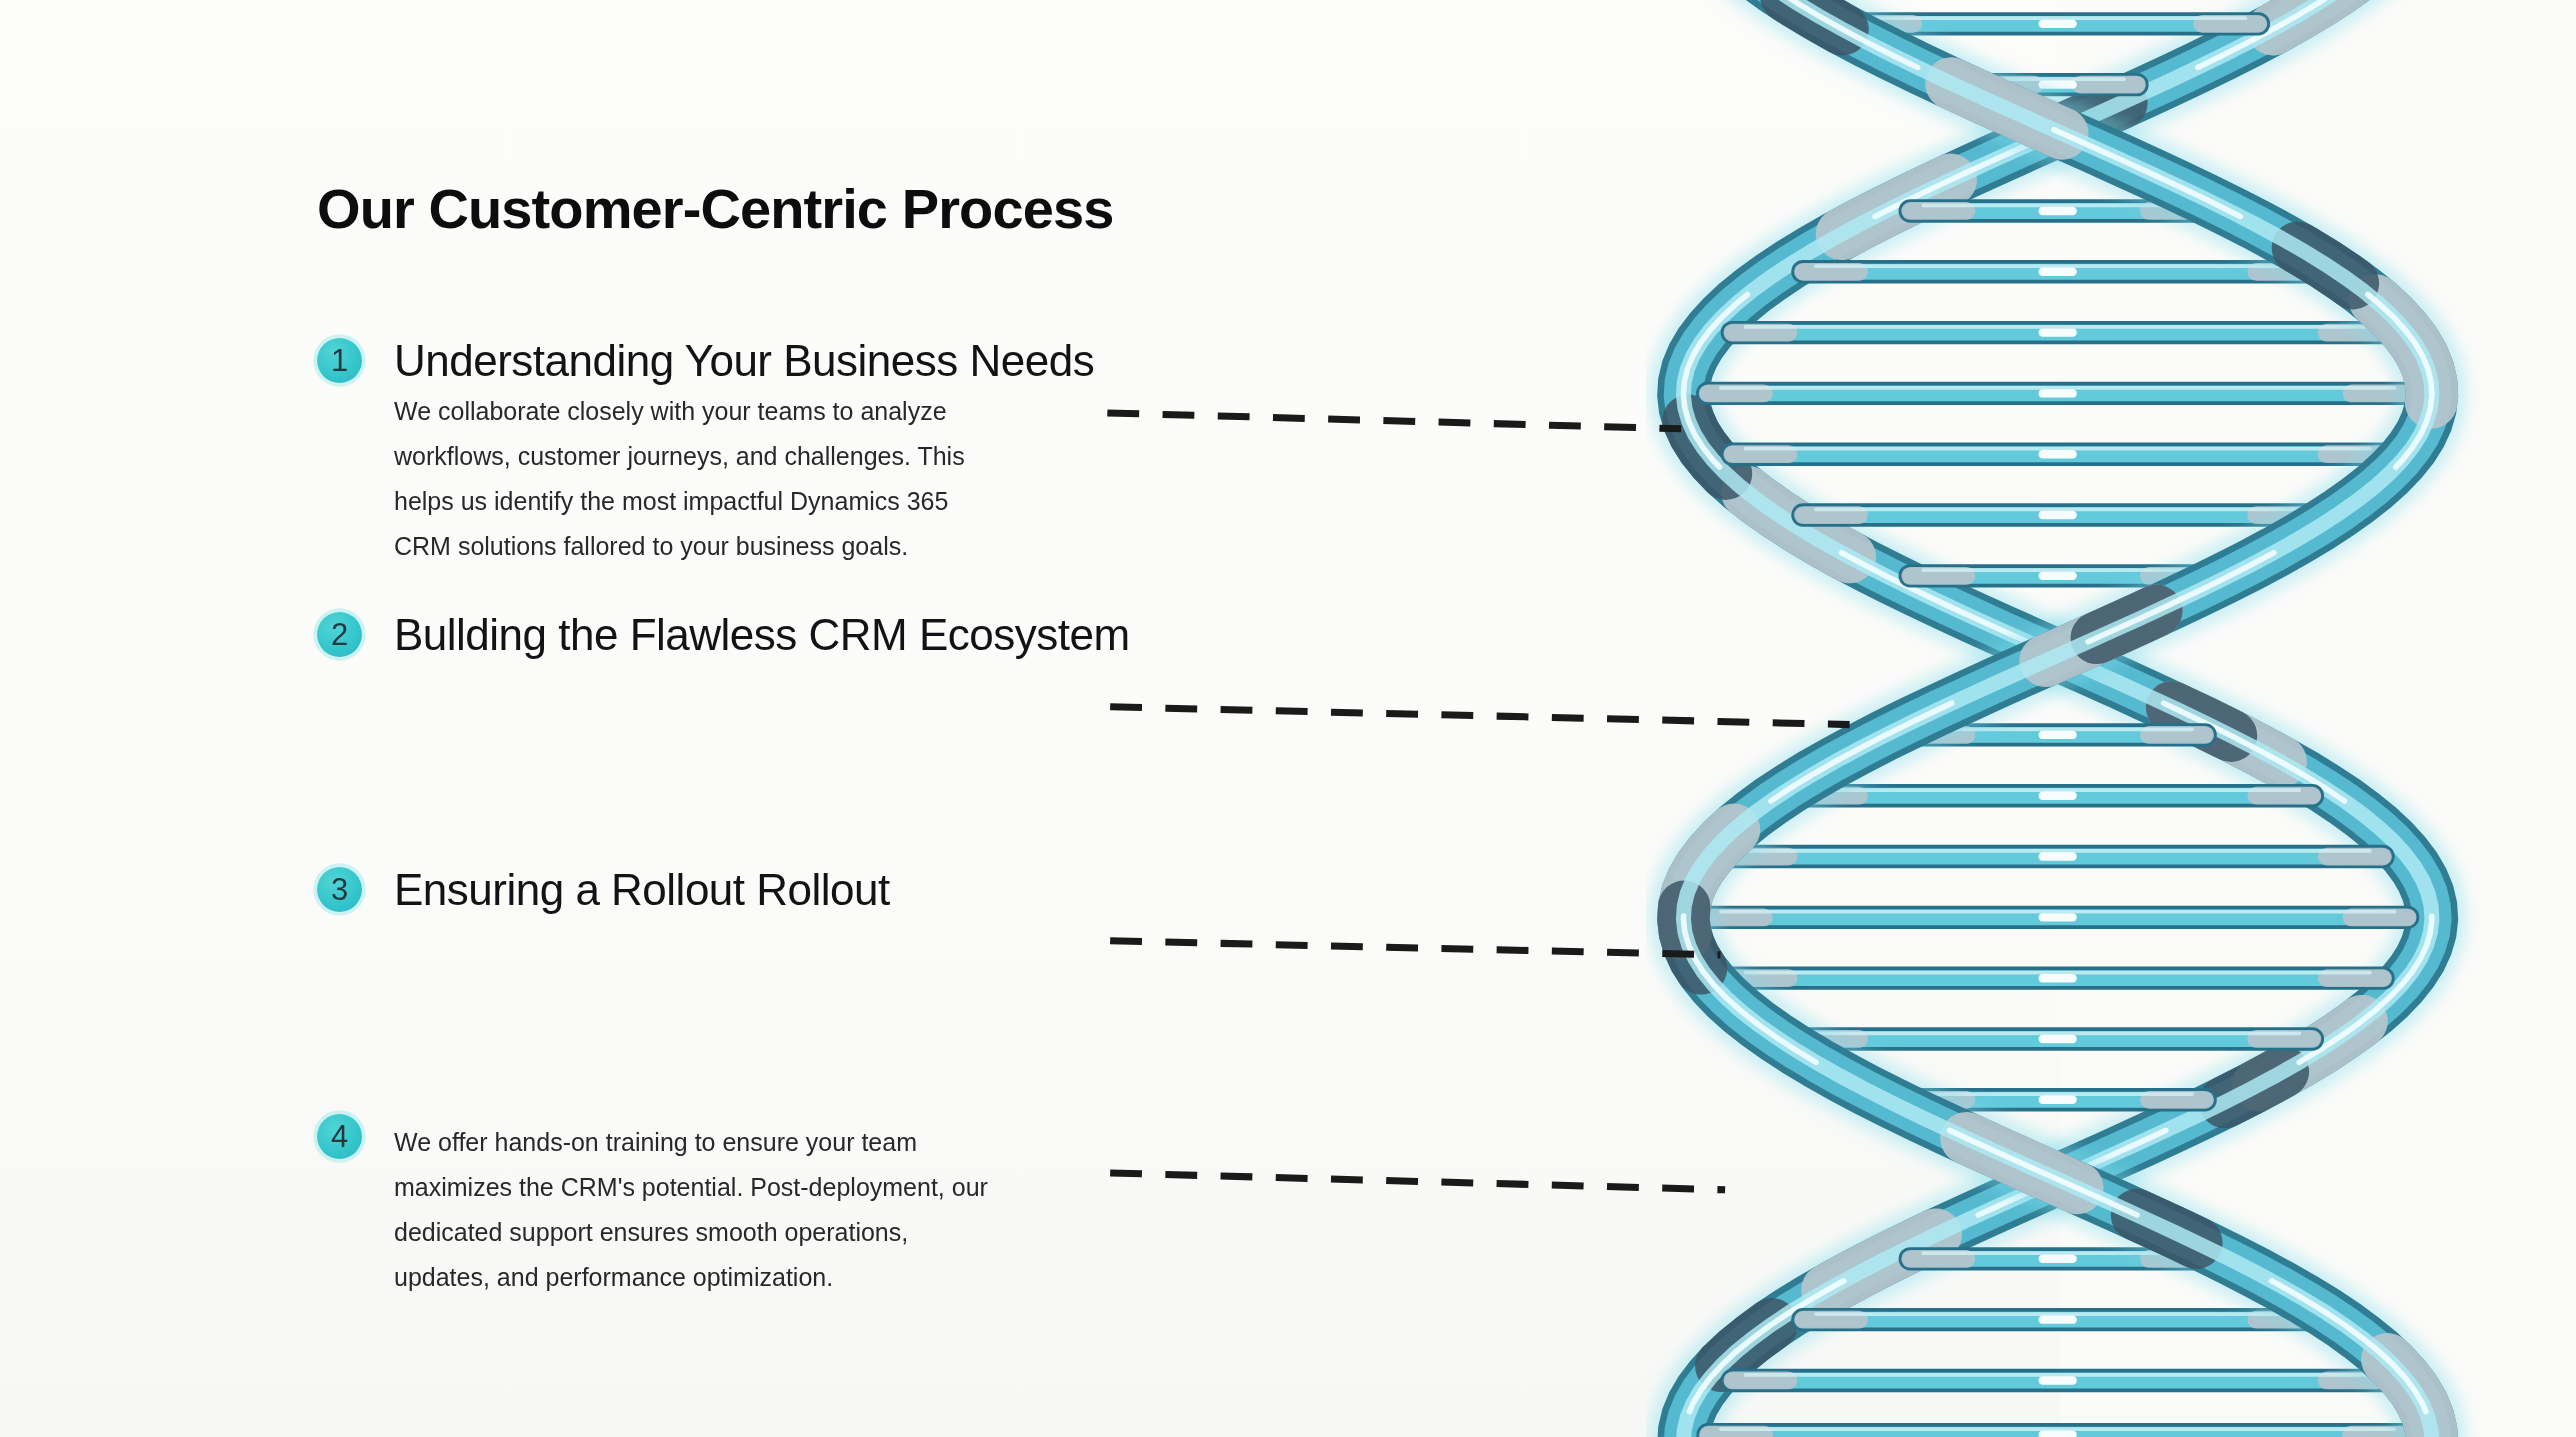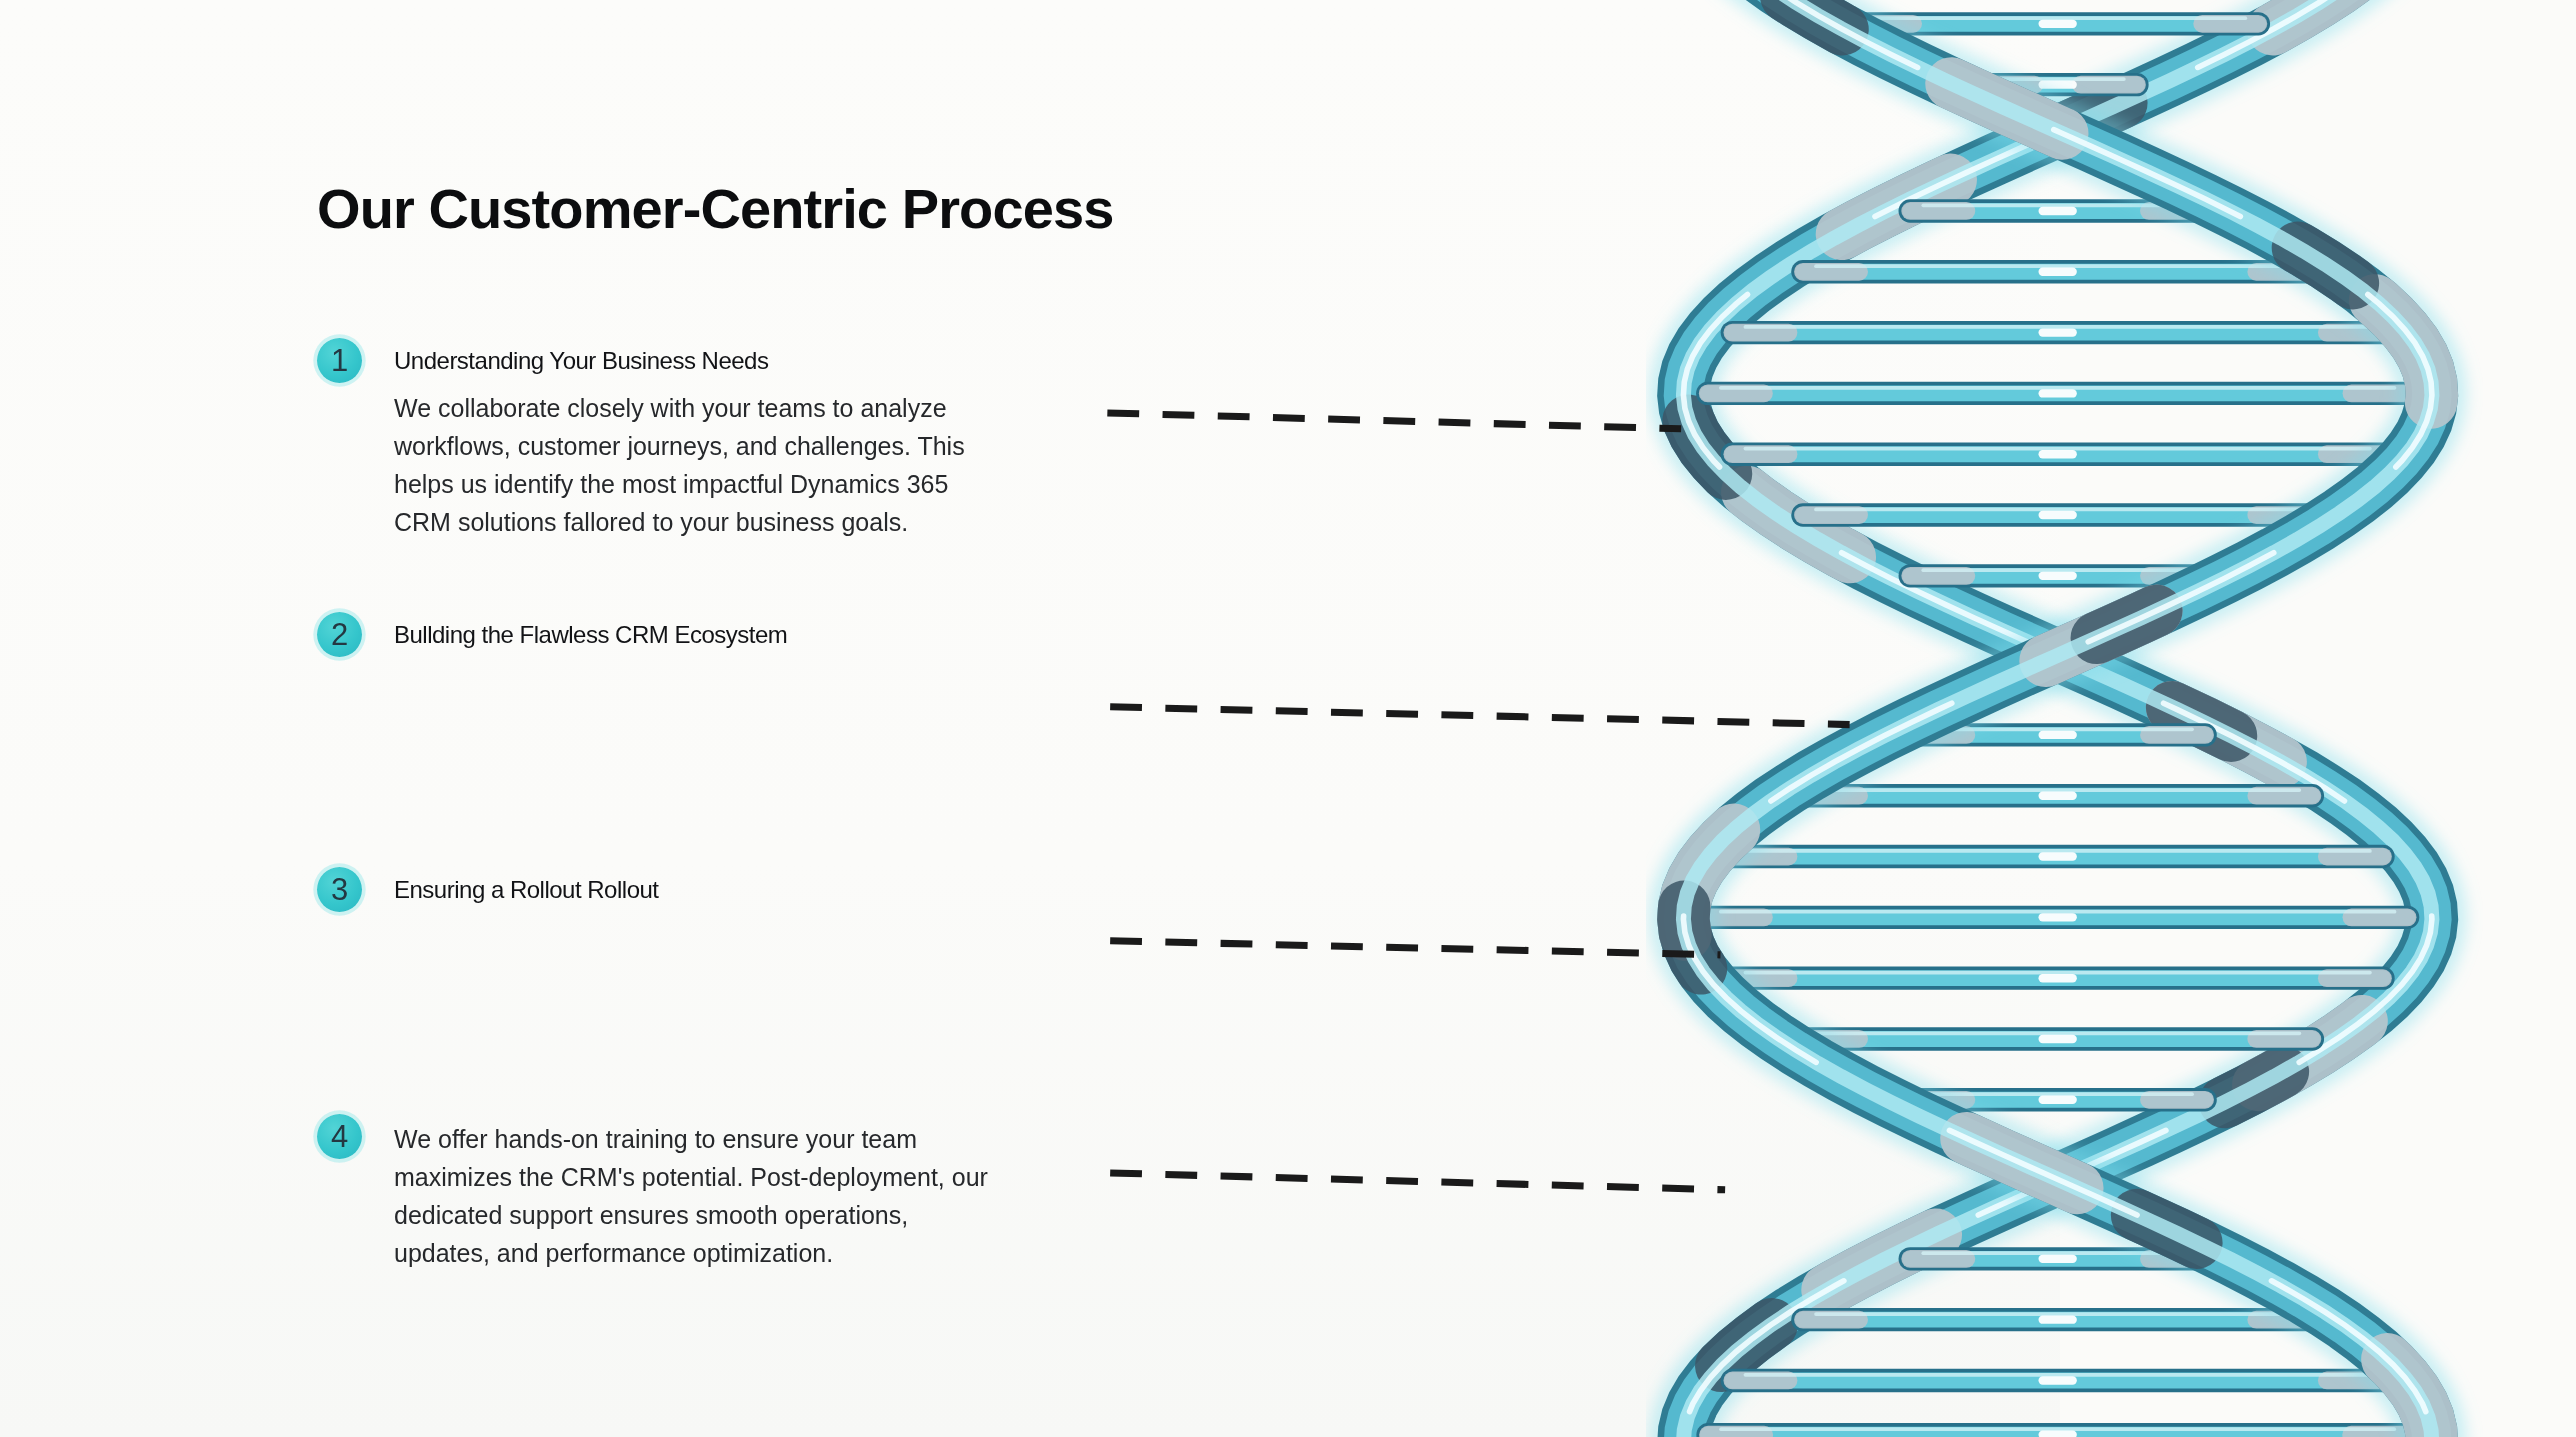--- a/index.html
+++ b/index.html
@@ -35,31 +35,31 @@
     border-radius: 50%;
     background: radial-gradient(circle at 38% 32%, #52d4d6 0%, #35c6cc 55%, #29b6c2 100%);
     box-shadow: 0 0 0 3.7px rgba(120, 225, 228, 0.35);
     color: #243842;
     font-size: 31px;
     line-height: 45px;
     text-align: center;
   }
   .step-content { margin-left: 77px; }
   .step-title {
-    font-size: 24px;
+    font-size: 44px;
     line-height: 45px;
     color: #121316;
     letter-spacing: -0.5px;
     margin: 0;
     font-weight: 400;
   }
   .step-desc {
     margin: 5.6px 0 0 0;
     font-size: 25px;
-    line-height: 38px;
+    line-height: 45px;
     color: #26282b;
     white-space: pre-line;
   }
   .connectors {
     position: absolute;
     left: 0; top: 0;
     z-index: 2;
     pointer-events: none;
   }
   .dna-wrap {

